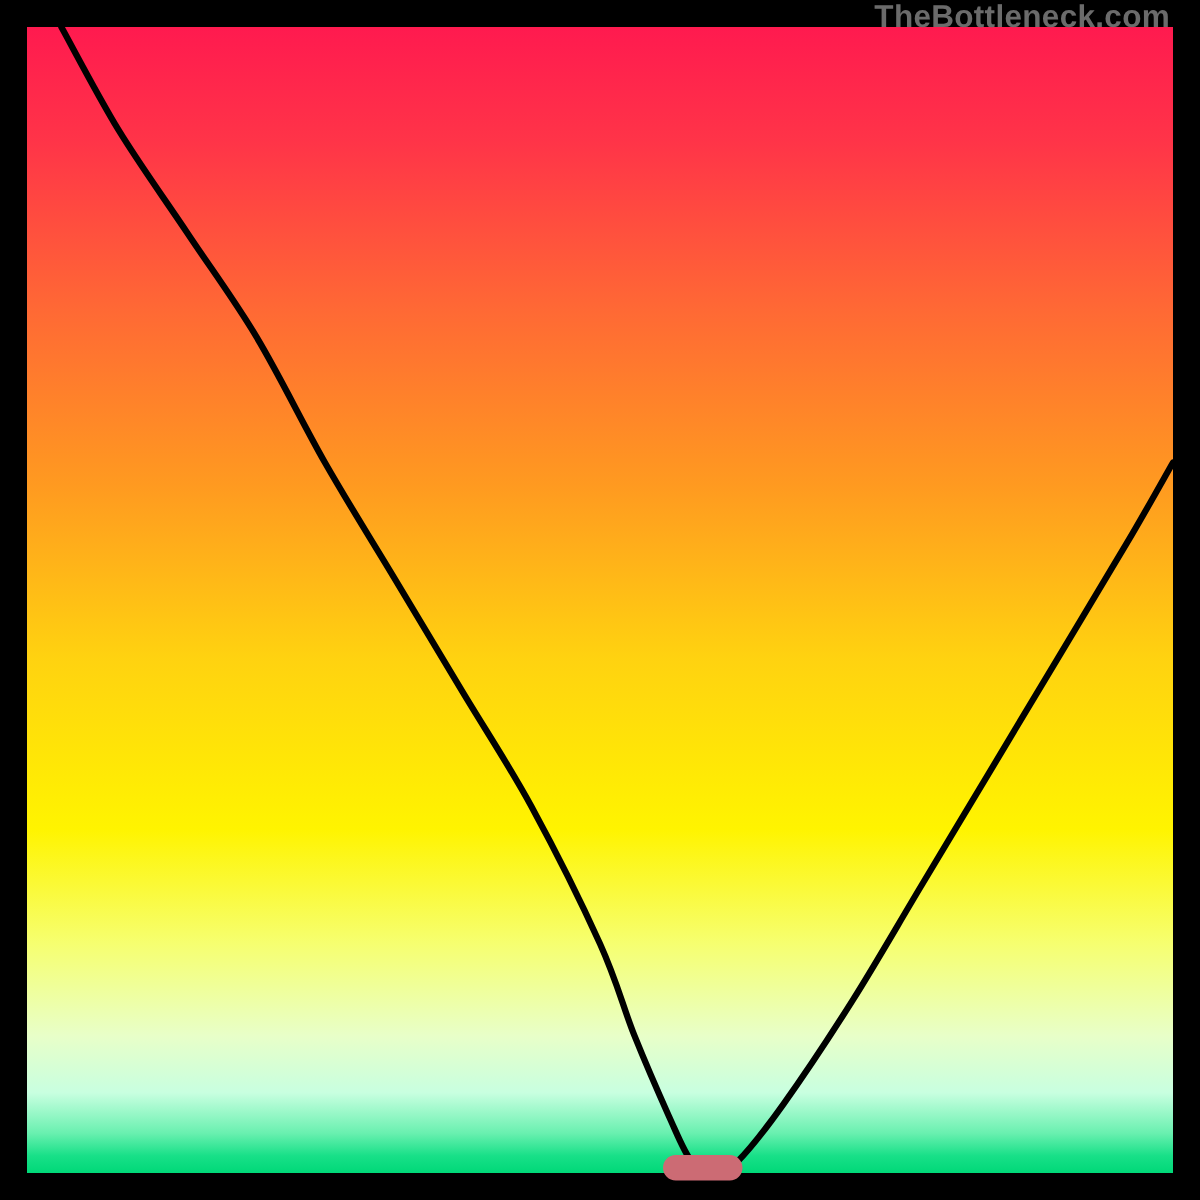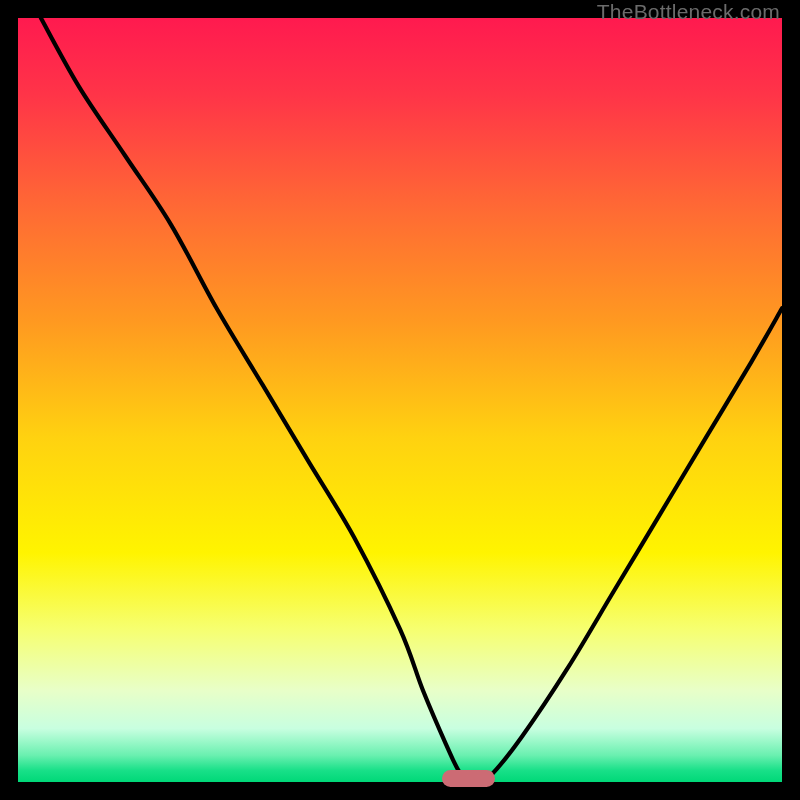--- a/index.html
+++ b/index.html
@@ -25,21 +25,21 @@
     top: 0;
     width: 764px;
     height: 764px;
   }
   .watermark {
     position: absolute;
     top: 0px;
     right: 20px;
     color: #6b6b6b;
     font-size: 21px;
-    font-weight: 400;
+    font-weight: 700;
     letter-spacing: 0.2px;
   }
   .marker {
     position: absolute;
     background: #cc6b74;
     border-radius: 9px;
     height: 17px;
   }
   svg.curve {
     position: absolute;

